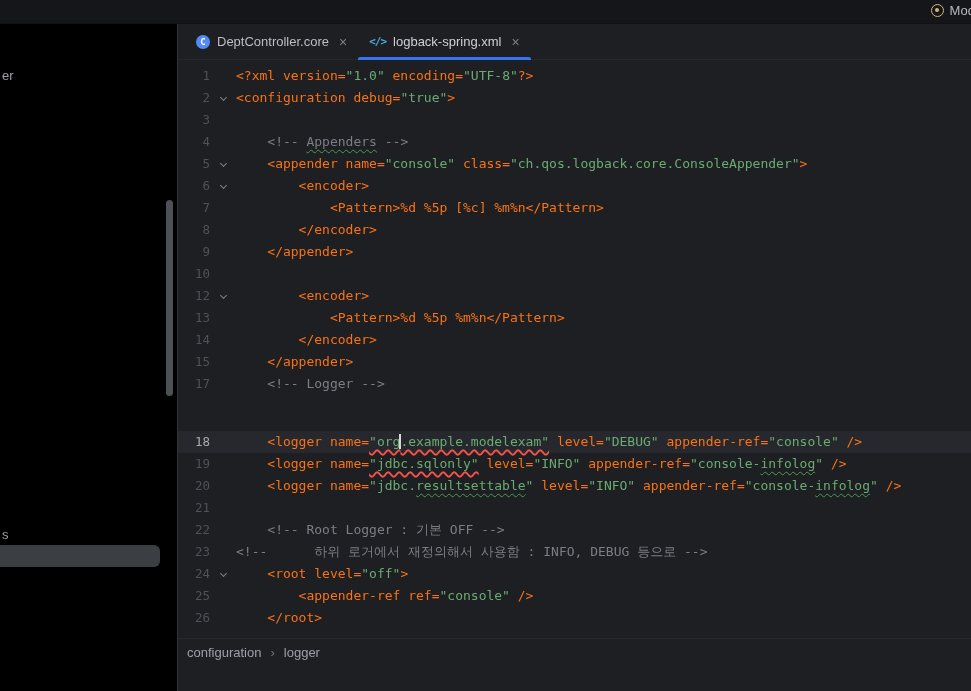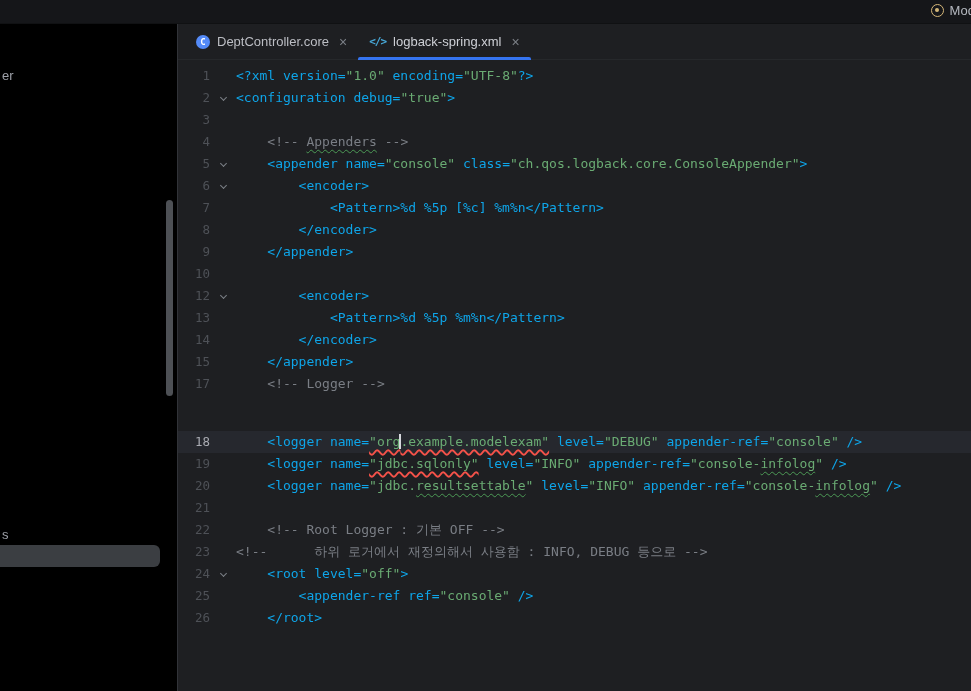--- a/index.html
+++ b/index.html
@@ -31,21 +31,21 @@
   .tab-close{color:#7c8087;font-size:14px;margin-left:3px;line-height:1;}
   
   .editor{height:578px;flex:none;padding-top:5px;font-family:"DejaVu Sans Mono",monospace;font-size:13px;overflow:hidden;}
   .line{display:flex;height:22px;line-height:22px;white-space:pre;}
   .line.current{background:#26282e;margin-top:36px;}
   .ln{width:32px;text-align:right;color:#4e5157;flex:none;font-size:12.5px;}
   .line.current .ln{color:#a9abb2;}
   .fold{width:26px;flex:none;display:flex;align-items:center;justify-content:center;}
   .fold i{width:5px;height:5px;border-right:1.4px solid #7c8087;border-bottom:1.4px solid #7c8087;transform:rotate(45deg);display:block;margin-top:-2px;}
   .codeline{flex:1;}
-  .t{color:#0ea5e9;}
+  .t{color:#f97316;}
   .v{color:#6aab73;}
   .c{color:#7a7e85;}
   .err{text-decoration:underline wavy #f55249;text-decoration-thickness:1.6px;text-underline-offset:3px;}
   .typo{text-decoration:underline wavy #4c9a55;text-decoration-thickness:1.2px;text-underline-offset:3px;}
   .caret{display:inline-block;width:2px;height:15px;background:#d6d8dd;vertical-align:-3px;margin:0 -1px;}
   
   .breadcrumbs{height:28px;flex:none;display:flex;align-items:center;gap:9px;padding-left:9px;font-size:13px;
                color:#9da0a8;border-top:1px solid #26282b;background:#1e1f22;}
   .bc-sep{color:#6f737a;}
   .statusfill{flex:1;background:#1e1f22;}
@@ -103,17 +103,22 @@
           <div class="line current"><span class="ln">18</span><span class="fold"></span><span class="codeline"><span class="t">    &lt;logger name=</span><span class="v err">"org</span><span class="caret"></span><span class="v err">.example.modelexam"</span><span class="t"> level=</span><span class="v">"DEBUG"</span><span class="t"> appender-ref=</span><span class="v">"console"</span><span class="t"> /&gt;</span></span></div>
           <div class="line"><span class="ln">19</span><span class="fold"></span><span class="codeline"><span class="t">    &lt;logger name=</span><span class="v err">"jdbc.sqlonly"</span><span class="t"> level=</span><span class="v">"INFO"</span><span class="t"> appender-ref=</span><span class="v">"console-</span><span class="v typo">infolog</span><span class="v">"</span><span class="t"> /&gt;</span></span></div>
           <div class="line"><span class="ln">20</span><span class="fold"></span><span class="codeline"><span class="t">    &lt;logger name=</span><span class="v">"jdbc.</span><span class="v typo">resultsettable</span><span class="v">"</span><span class="t"> level=</span><span class="v">"INFO"</span><span class="t"> appender-ref=</span><span class="v">"console-</span><span class="v typo">infolog</span><span class="v">"</span><span class="t"> /&gt;</span></span></div>
           <div class="line"><span class="ln">21</span><span class="fold"></span><span class="codeline"></span></div>
           <div class="line"><span class="ln">22</span><span class="fold"></span><span class="codeline"><span class="c">    &lt;!-- Root Logger : 기본 OFF --&gt;</span></span></div>
           <div class="line"><span class="ln">23</span><span class="fold"></span><span class="codeline"><span class="c">&lt;!--      하위 로거에서 재정의해서 사용함 : INFO, DEBUG 등으로 --&gt;</span></span></div>
           <div class="line"><span class="ln">24</span><span class="fold"><i></i></span><span class="codeline"><span class="t">    &lt;root level=</span><span class="v">"off"</span><span class="t">&gt;</span></span></div>
           <div class="line"><span class="ln">25</span><span class="fold"></span><span class="codeline"><span class="t">        &lt;appender-ref ref=</span><span class="v">"console"</span><span class="t"> /&gt;</span></span></div>
           <div class="line"><span class="ln">26</span><span class="fold"></span><span class="codeline"><span class="t">    &lt;/root&gt;</span></span></div>
         </div>
+      <div class="breadcrumbs" id="breadcrumbs">
+          <span class="bc-item">configuration</span>
+          <span class="bc-sep">›</span>
+          <span class="bc-item">logger</span>
+        </div>
       <div class="statusfill"></div>
     </div>
 
   </div>
 </div>
 
 </body></html>

